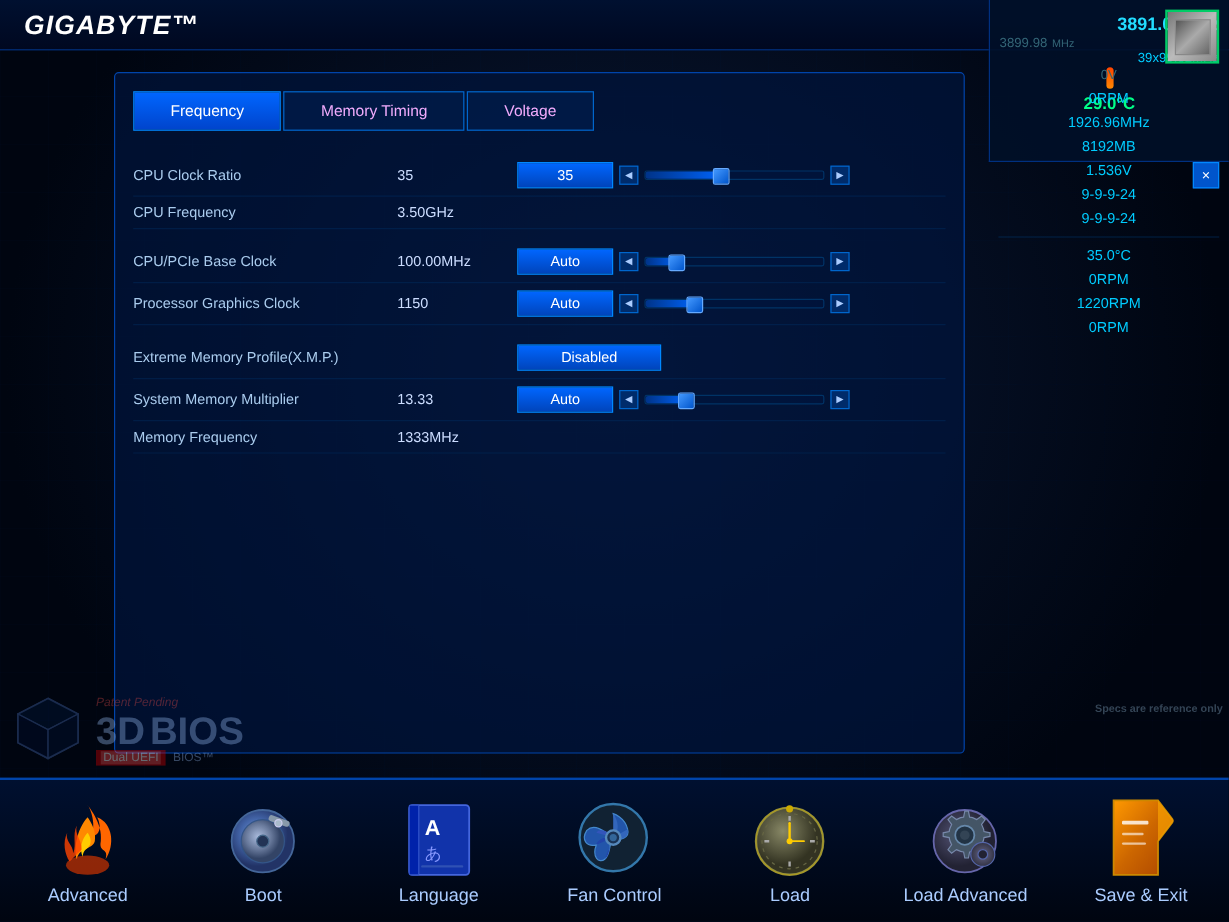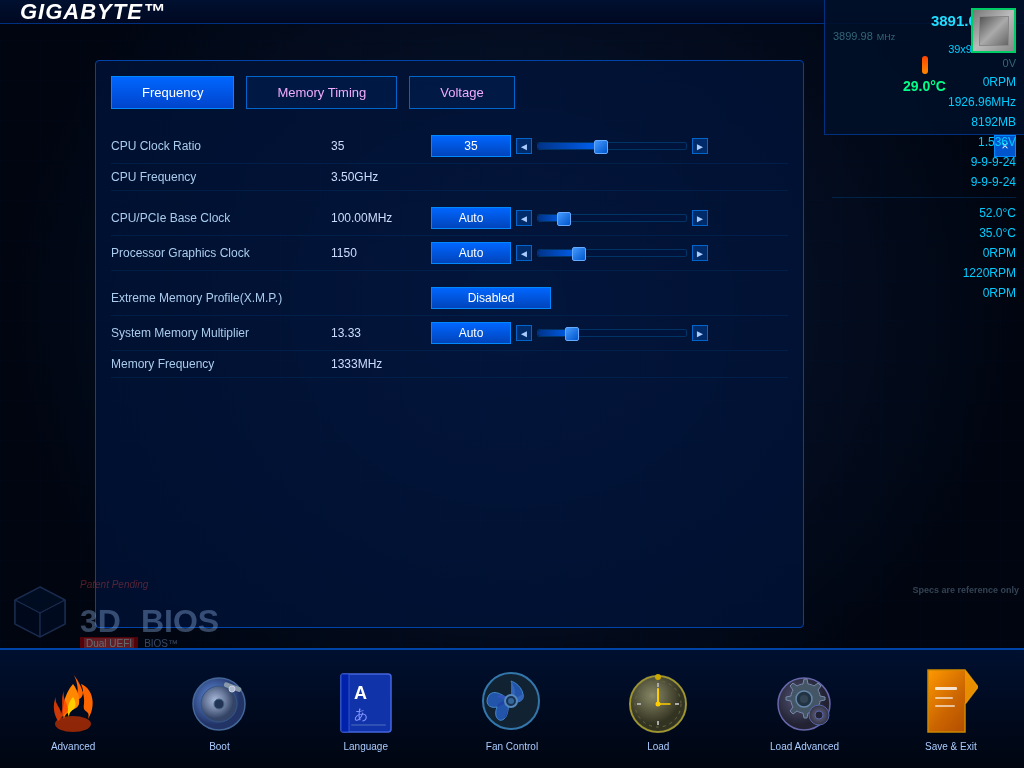--- a/index.html
+++ b/index.html
@@ -16,21 +16,21 @@
     .bg-layer {
       position: absolute;
       inset: 0;
       background: radial-gradient(ellipse at 50% 40%, #0a1a3a 0%, #000510 70%);
     }
 
     
     .top-bar {
       position: absolute;
       top: 0; left: 0; right: 0;
-      height: 24px;
+      height: 42px;
       background: linear-gradient(to bottom, #001030, #000820);
       border-bottom: 1px solid #003080;
       display: flex;
       align-items: center;
     }
 
     .gigabyte-logo {
       color: white;
       font-size: 22px;
       font-weight: bold;
@@ -71,21 +71,21 @@
       border: 1px solid #0044aa;
       border-radius: 4px;
       padding: 15px;
       height: 100%;
       position: relative;
     }
 
     
     .tabs {
       display: flex;
-      gap: 12px;
+      gap: 2px;
       margin-bottom: 20px;
     }
 
     .tab {
       padding: 8px 30px;
       border: 1px solid #0066cc;
       color: #f0abfc;
       font-size: 13px;
       cursor: pointer;
       background: rgba(0,30,80,0.6);
@@ -179,21 +179,21 @@
       width: 14px;
       height: 14px;
       background: linear-gradient(135deg, #4499ff, #0055cc);
       border: 1px solid #66aaff;
       border-radius: 2px;
     }
 
     
     .bios-branding {
       position: absolute;
-      bottom: 118px;
+      bottom: 130px;
       left: 10px;
       opacity: 0.4;
     }
 
     .brand-text {
       display: inline-block;
       vertical-align: middle;
       margin-left: 10px;
     }
 
@@ -258,21 +258,21 @@
       width: 70px;
       height: 70px;
       display: flex;
       align-items: center;
       justify-content: center;
       position: relative;
     }
 
     .nav-label {
       color: #aaccff;
-      font-size: 10px;
+      font-size: 15px;
       text-align: center;
     }
 
     
     .mb-visual {
       position: absolute;
       top: 40px;
       left: 0;
       right: 0;
       bottom: 120px;
@@ -290,21 +290,21 @@
       right: 0;
       width: 200px;
       display: flex;
       flex-direction: column;
       gap: 2px;
       padding: 5px 8px;
     }
 
     .stat-row {
       display: flex;
-      justify-content: flex-end;
+      justify-content: center;
       padding: 2px 0;
     }
 
     .stat-value {
       color: #00ccff;
       font-size: 12px;
       text-align: right;
     }
 
     .stat-value.large {
@@ -414,23 +414,20 @@
   <div class="stat-row">
     <span class="stat-value">1.536V</span>
   </div>
   <div class="stat-row">
     <span class="stat-value">9-9-9-24</span>
   </div>
   <div class="stat-row">
     <span class="stat-value">9-9-9-24</span>
   </div>
   <hr class="divider-line">
-  <div class="stat-row">
-    <span class="stat-value">52.0°C</span>
-  </div>
   <div class="stat-row">
     <span class="stat-value">35.0°C</span>
   </div>
   <div class="stat-row">
     <span class="stat-value">0RPM</span>
   </div>
   <div class="stat-row">
     <span class="stat-value">1220RPM</span>
   </div>
   <div class="stat-row">
@@ -541,21 +538,21 @@
     <svg width="60" height="60" viewBox="0 0 60 60">
       <polygon points="30,5 55,18 55,42 30,55 5,42 5,18" fill="none" stroke="#4466aa" stroke-width="1.5"></polygon>
       <polygon points="30,5 55,18 30,31 5,18" fill="rgba(0,40,100,0.5)" stroke="#4466aa" stroke-width="1"></polygon>
       <polygon points="5,18 30,31 30,55 5,42" fill="rgba(0,20,80,0.5)" stroke="#4466aa" stroke-width="1"></polygon>
       <polygon points="55,18 30,31 30,55 55,42" fill="rgba(0,30,90,0.5)" stroke="#4466aa" stroke-width="1"></polygon>
     </svg>
     <div class="brand-text">
       <div>
         <span class="patent-text">Patent Pending</span>
       </div>
-      <div style="display:flex; align-items:center; gap:20px;margin-top:13px;">
+      <div style="display:flex; align-items:center; gap:4px;">
         <span class="brand-3d">3D</span>
         <span class="brand-bios">BIOS</span>
       </div>
       <div style="display:flex; align-items:center; gap:6px;">
         <span class="brand-dual">
           <span style="background:#ef4444; color:white; padding:0 2px;">Dual UEFI</span>
         </span>
         <span class="brand-uefi">BIOS™</span>
       </div>
     </div>

